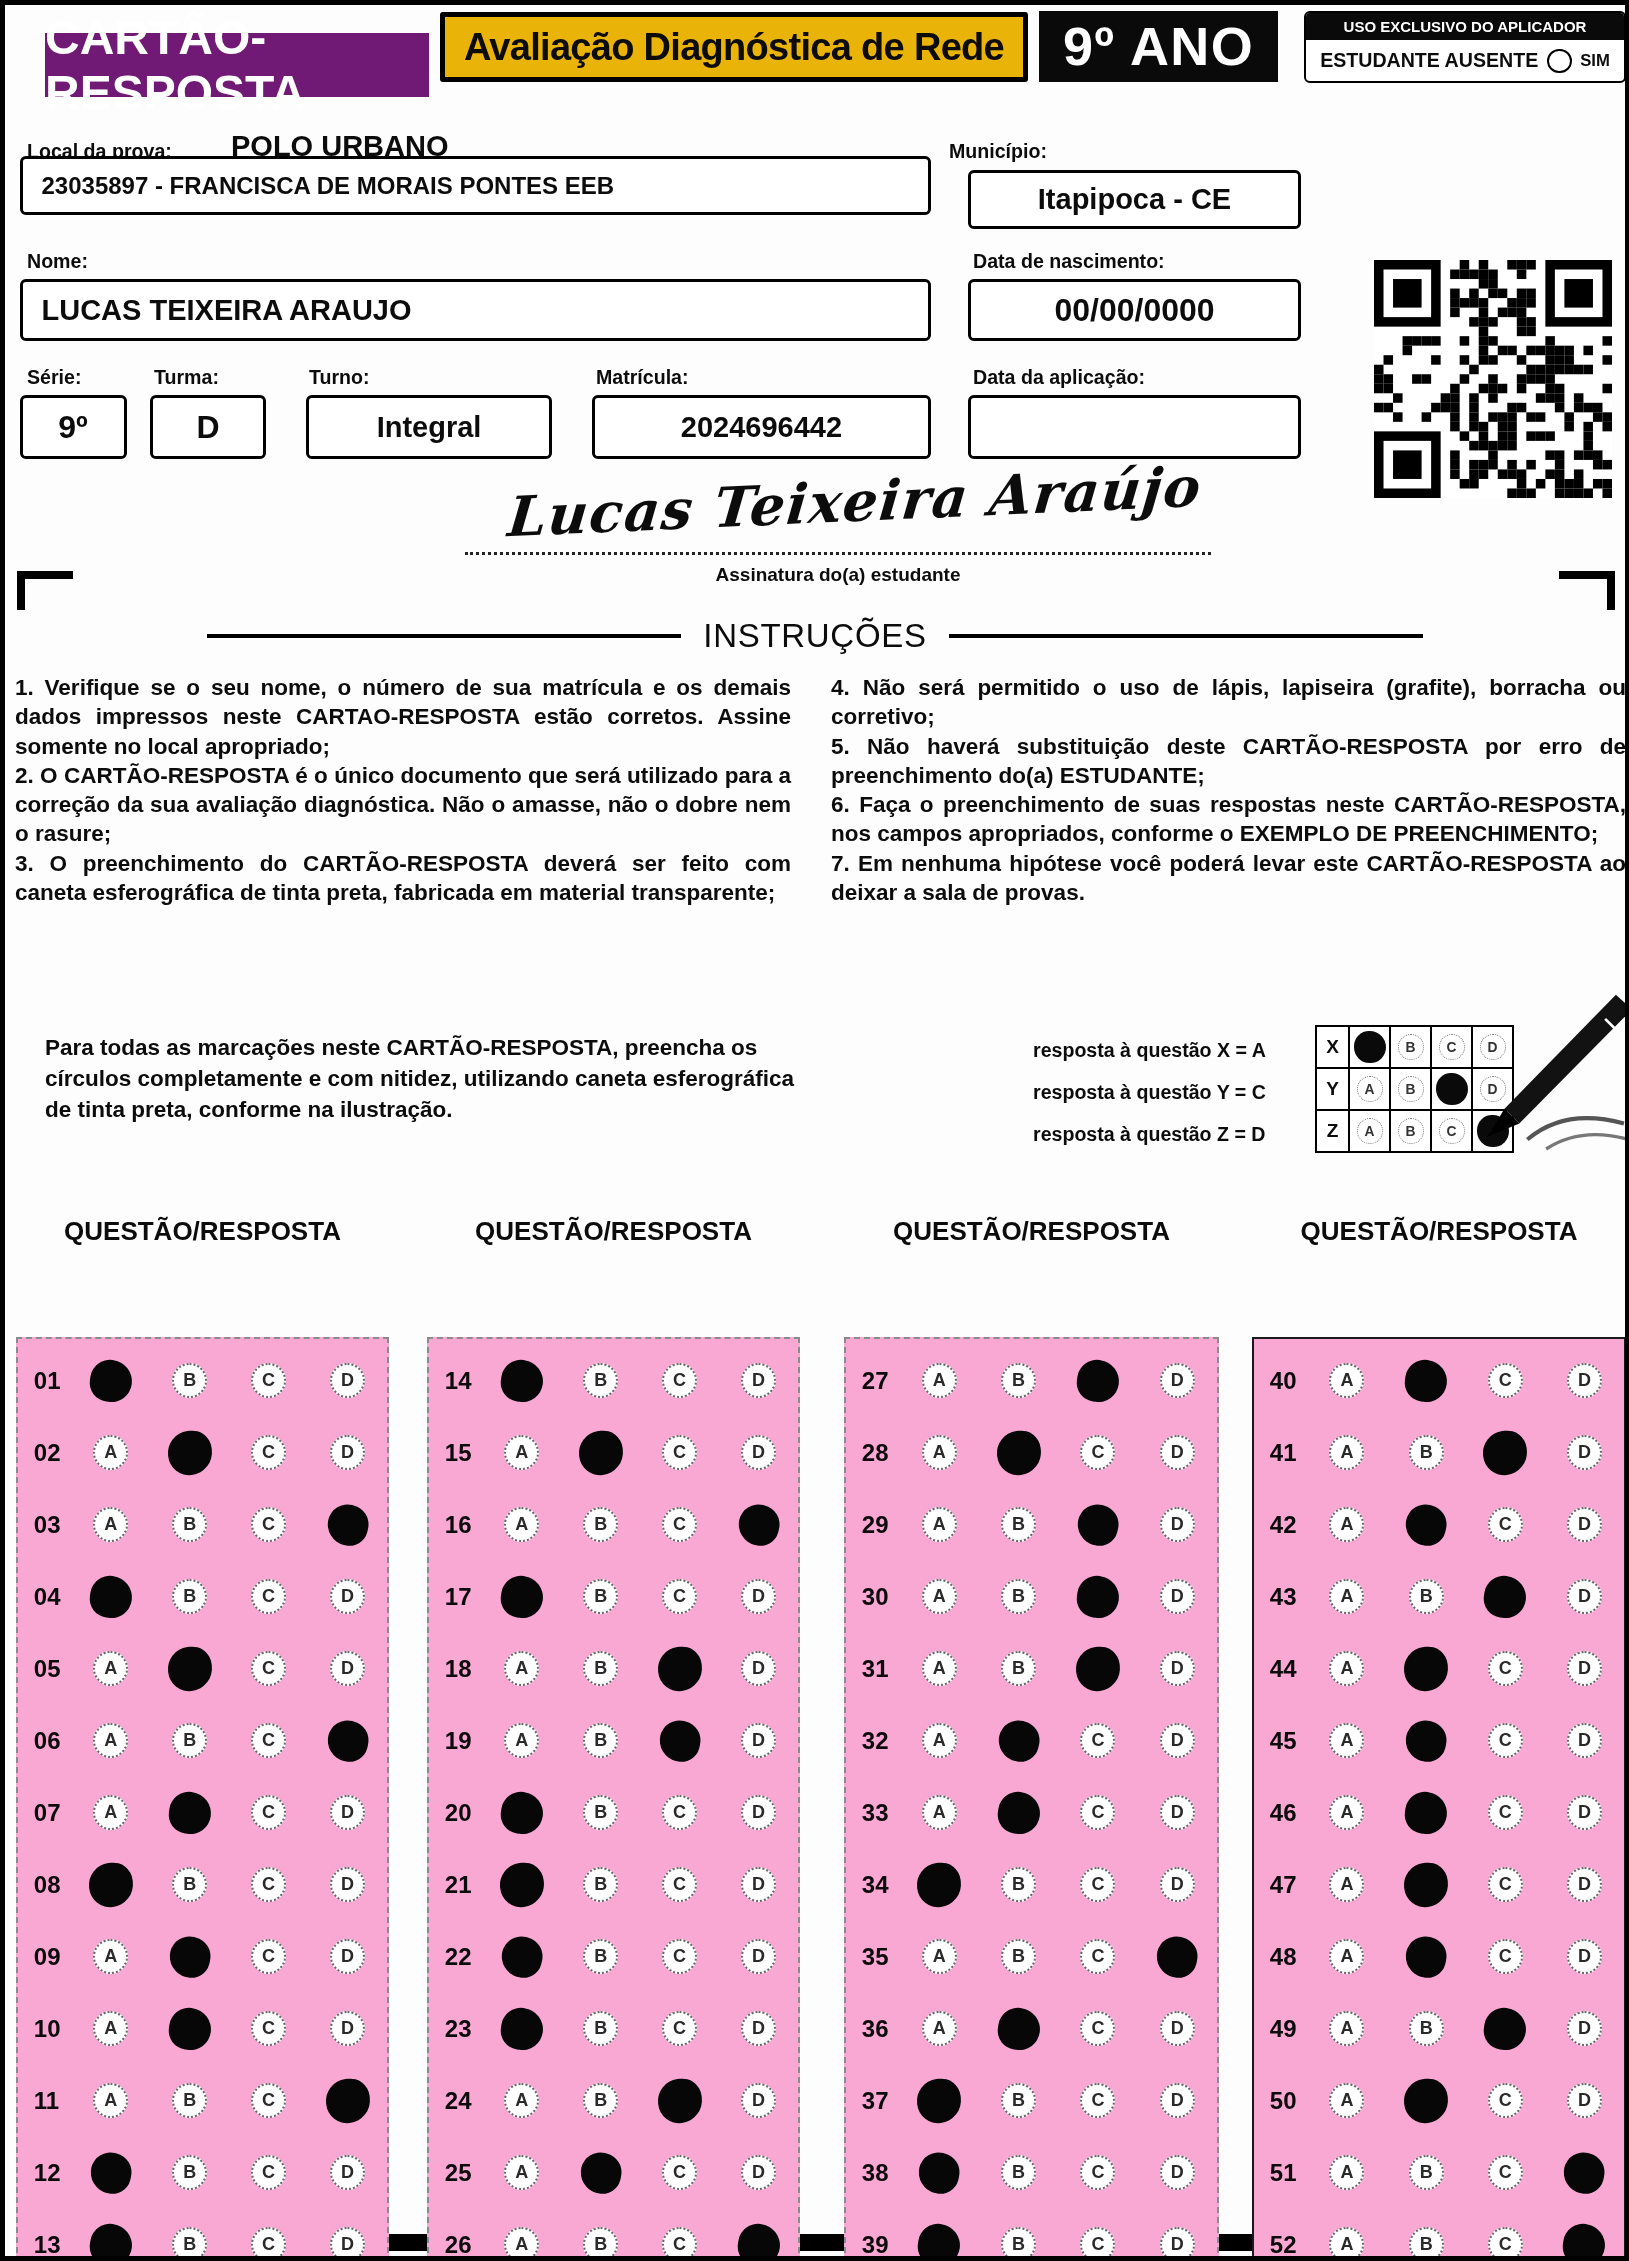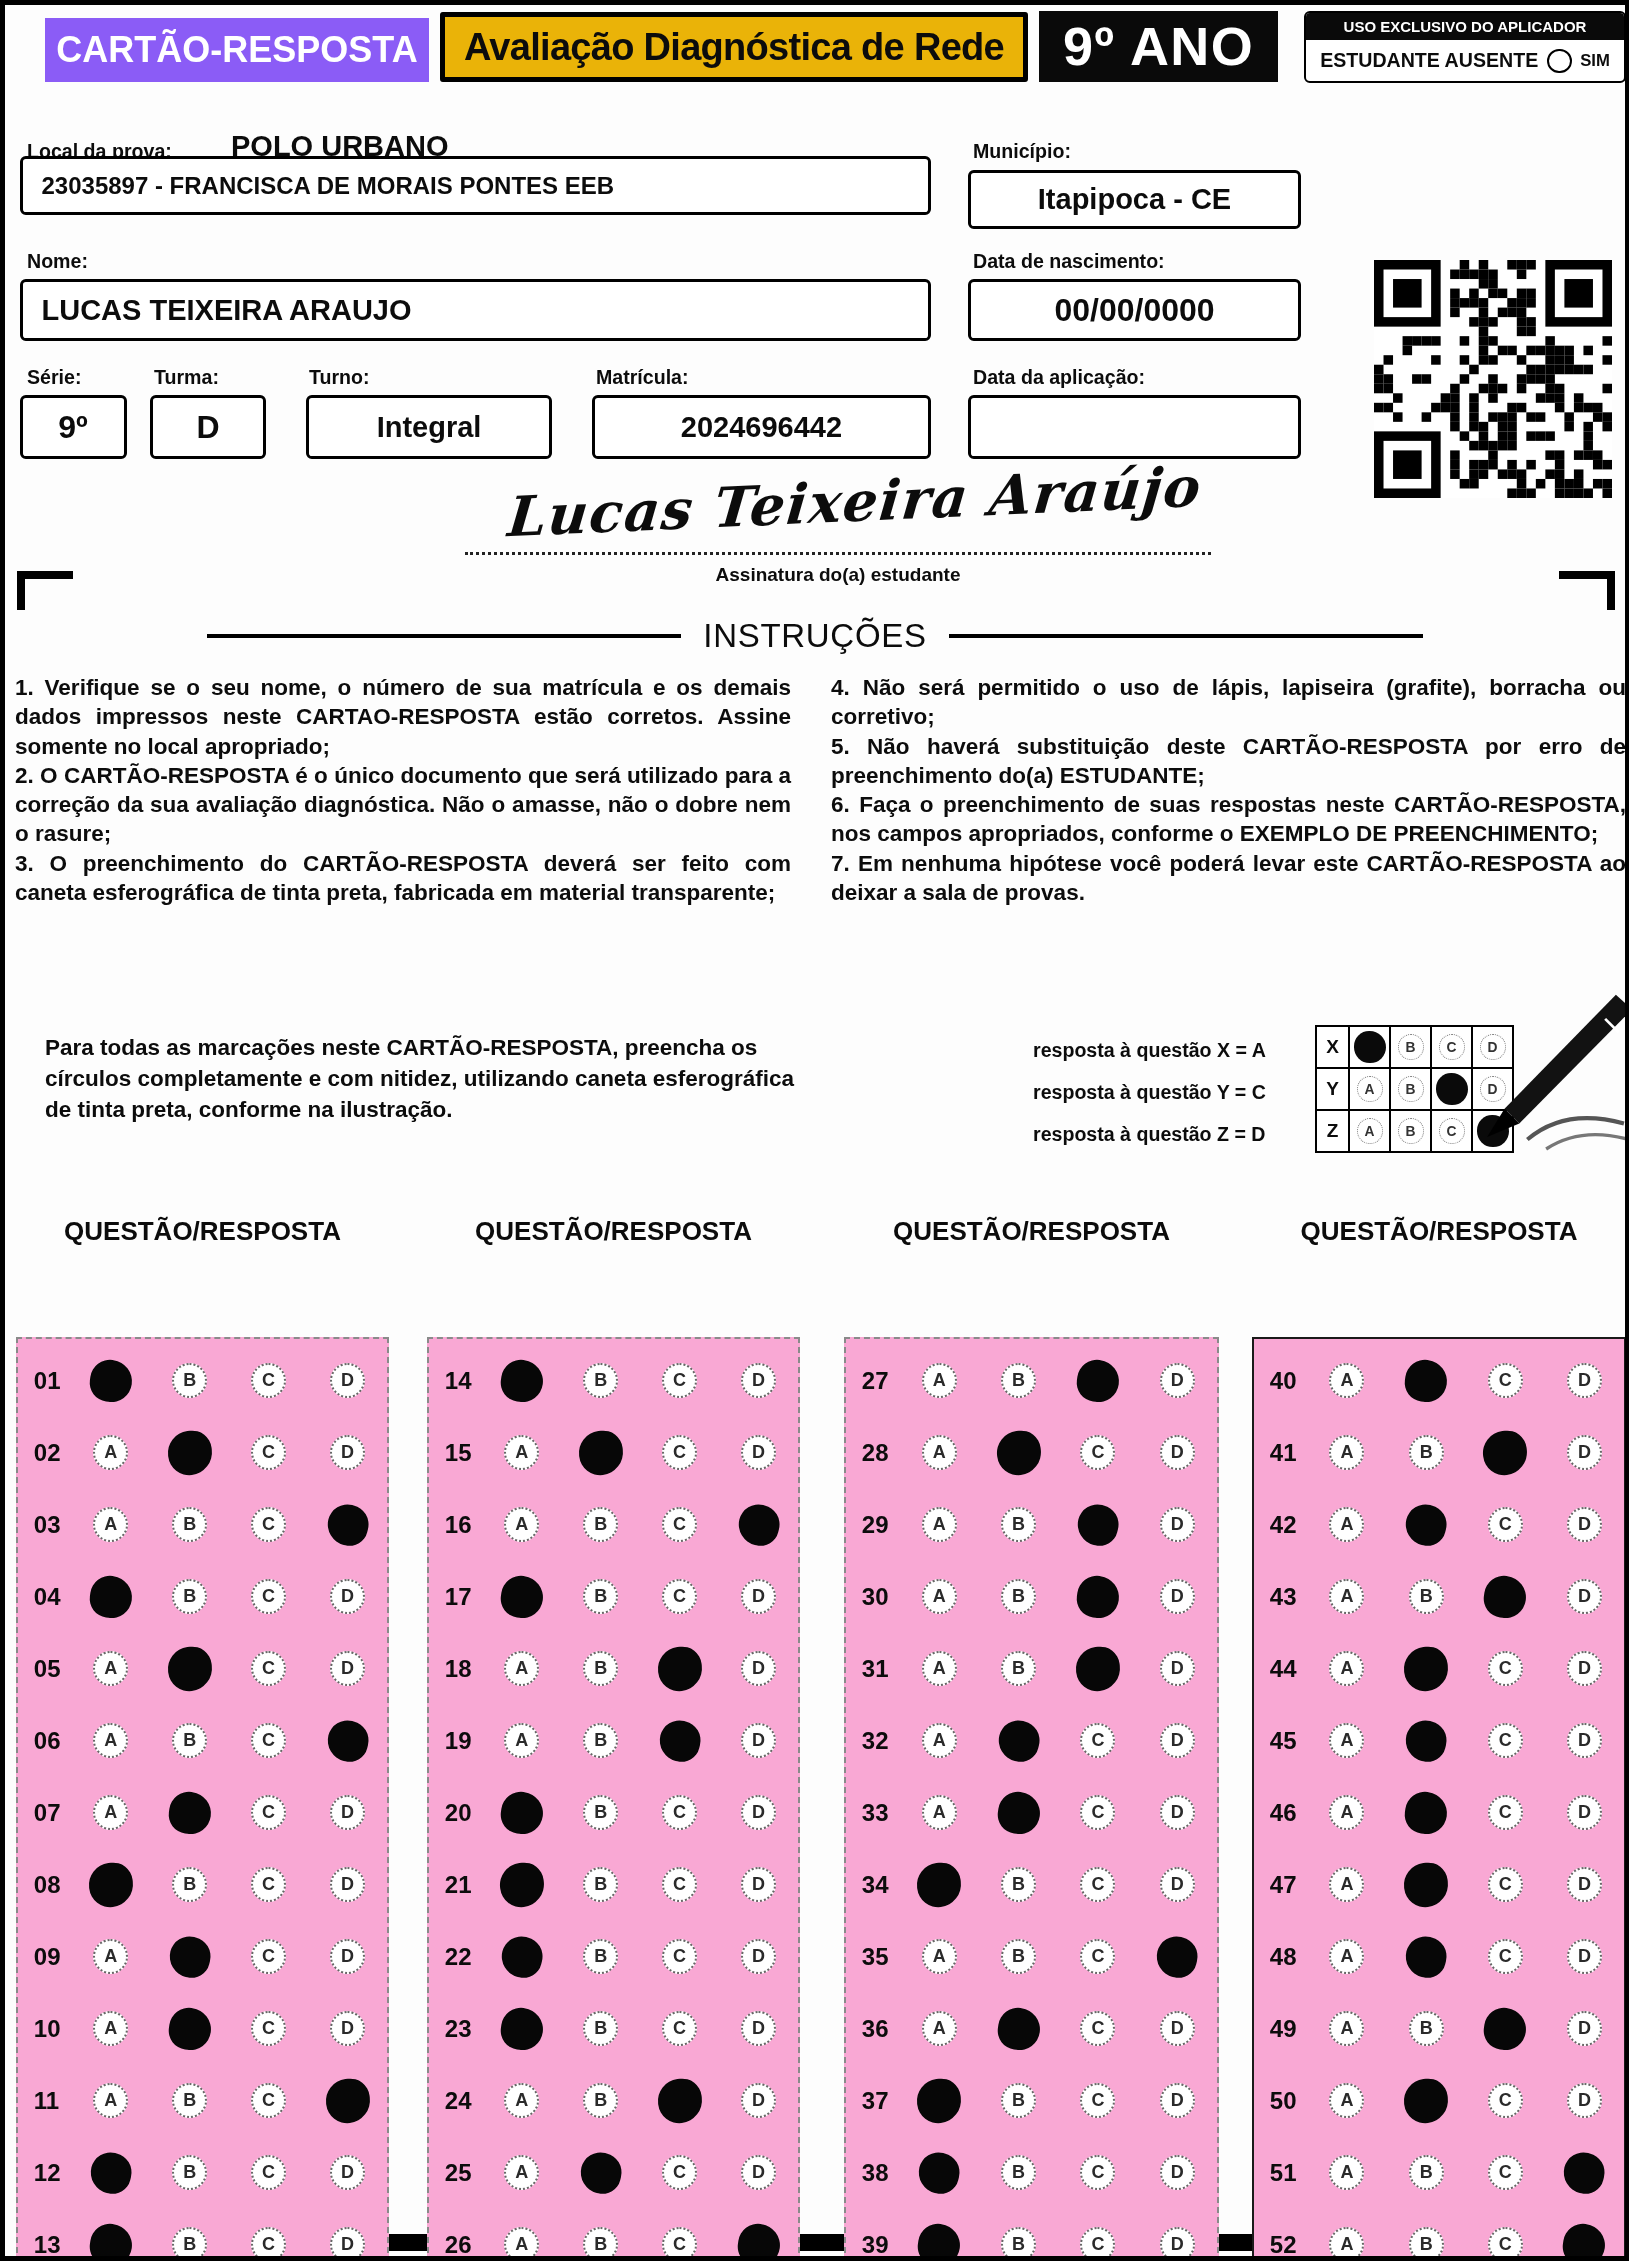--- a/index.html
+++ b/index.html
@@ -1,22 +1,22 @@
 <!DOCTYPE html>
 <html style="font-size:11.6px"><head>
 <meta charset="utf-8">
 <style>
   * { margin:0; padding:0; box-sizing:border-box; }
   html,body { background:#ffffff; }
   body { font-family:"Liberation Sans", sans-serif; color:#0c0c0c; }
   .page { position:relative; width:1630px; height:2261px; background:#fdfdfd; border:5px solid #000; overflow:hidden; }
 
   
-  .hdr-card { position:absolute; left:40px; top:13px; width:384px; height:64px; background:#8b5cf6; color:#fff;
-              display:flex; align-items:center; justify-content:center; font-size:36px; font-weight:bold; }
+  .hdr-card { position:absolute; left:40px; top:28px; width:384px; height:64px; background:#701a75; color:#fff;
+              display:flex; align-items:center; justify-content:center; font-size:48px; font-weight:bold; }
   .hdr-exam { position:absolute; left:435px; top:7.2px; width:588px; height:70px; background:#eab308; border:5px solid #000;
               border-radius:2.9px; display:flex; align-items:center; justify-content:center; font-size:38px; font-weight:bold; letter-spacing:-0.7px; }
   .hdr-grade { position:absolute; left:1034px; top:5.8px; width:239px; height:71px; background:#0a0a0a; color:#fff;
                display:flex; align-items:center; justify-content:center; font-size:54px; font-weight:bold; letter-spacing:1.4px; }
   .hdr-appl { position:absolute; left:1299px; top:5.8px; width:322px; height:72px; border:2.9px solid #000; border-radius:5.8px;
               overflow:hidden; background:#fff; }
   .appl-strip { height:27.5px; background:#0a0a0a; color:#fff; display:flex; align-items:center; justify-content:center;
                 font-size:15px; font-weight:bold; }
   .appl-row { height:41px; display:flex; align-items:center; justify-content:center; gap:8.7px; font-weight:bold; }
   .appl-label { font-size:19.6px; }
@@ -99,21 +99,21 @@
     <div class="appl-strip">USO EXCLUSIVO DO APLICADOR</div>
     <div class="appl-row">
       <span class="appl-label">ESTUDANTE AUSENTE</span>
       <span class="appl-circle"></span>
       <span class="appl-sim">SIM</span>
     </div>
   </div>
 
   <span class="lbl" style="left:22px; top:135px;">Local da prova:</span>
   <span class="big-val" style="left:226px; top:125px;">POLO URBANO</span>
-  <span class="lbl" style="left:968px; top:135px;">Município:</span>
+  <span class="lbl" style="left:944px; top:135px;">Município:</span>
   <span class="lbl" style="left:22px; top:245px;">Nome:</span>
   <span class="lbl" style="left:968px; top:245px;">Data de nascimento:</span>
   <span class="lbl" style="left:22px; top:361px;">Série:</span>
   <span class="lbl" style="left:149px; top:361px;">Turma:</span>
   <span class="lbl" style="left:304px; top:361px;">Turno:</span>
   <span class="lbl" style="left:591px; top:361px;">Matrícula:</span>
   <span class="lbl" style="left:968px; top:361px;">Data da aplicação:</span>
 
   <div class="fbox pad" style="left:14.5px; top:151px; width:911px; height:59px; font-size:24px;">
     <span>23035897 - FRANCISCA DE MORAIS PONTES EEB</span>

